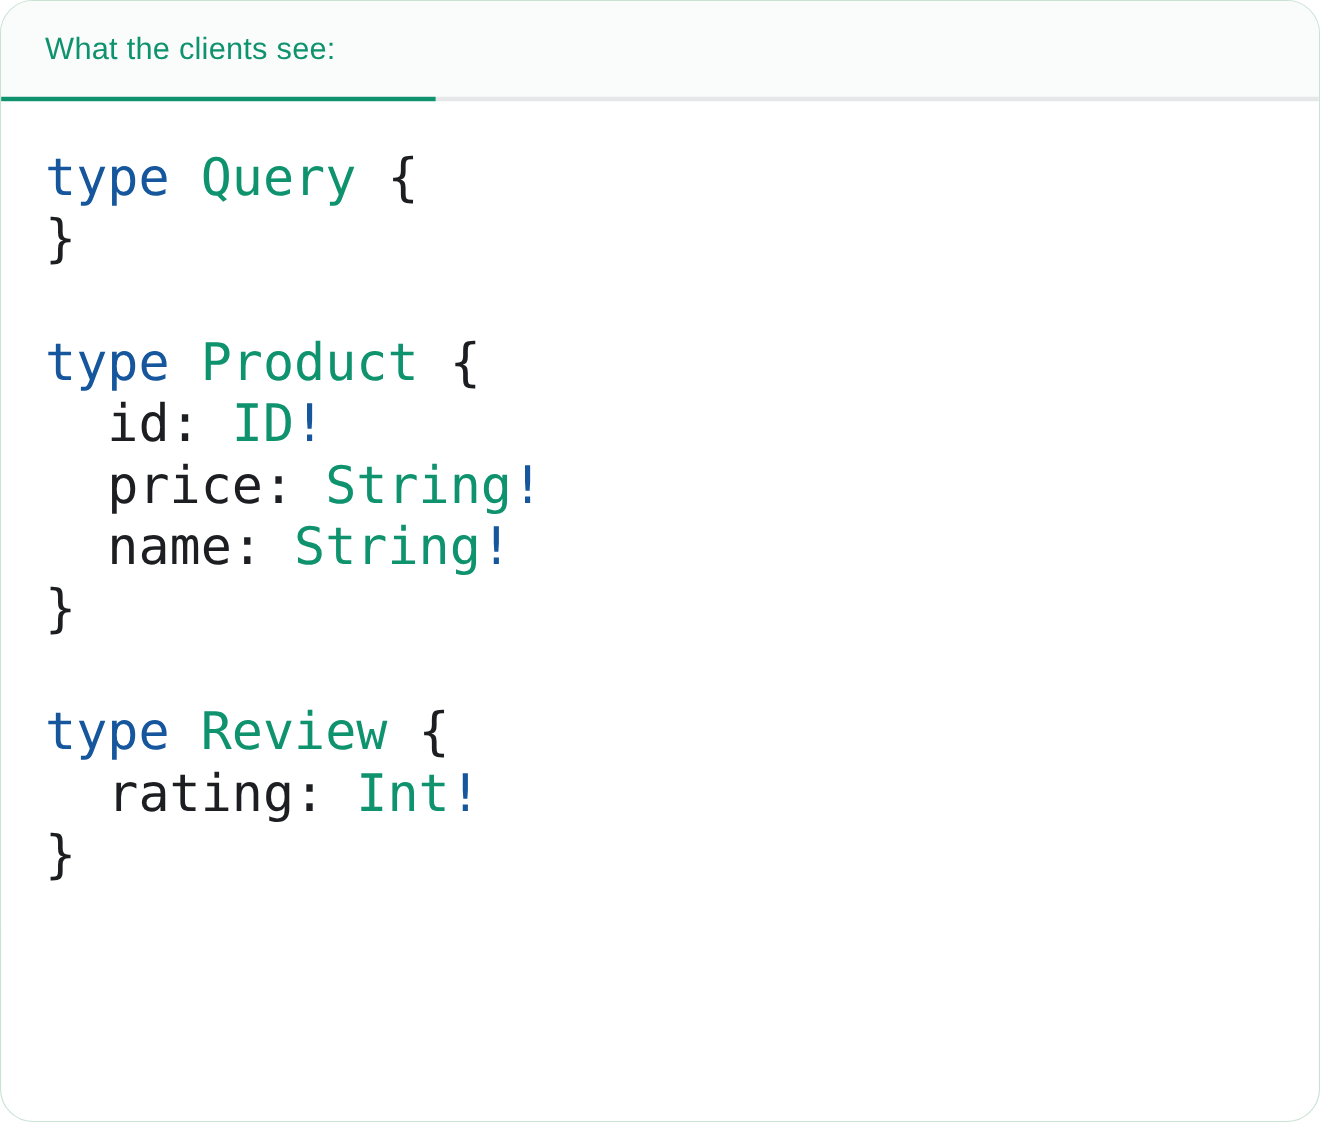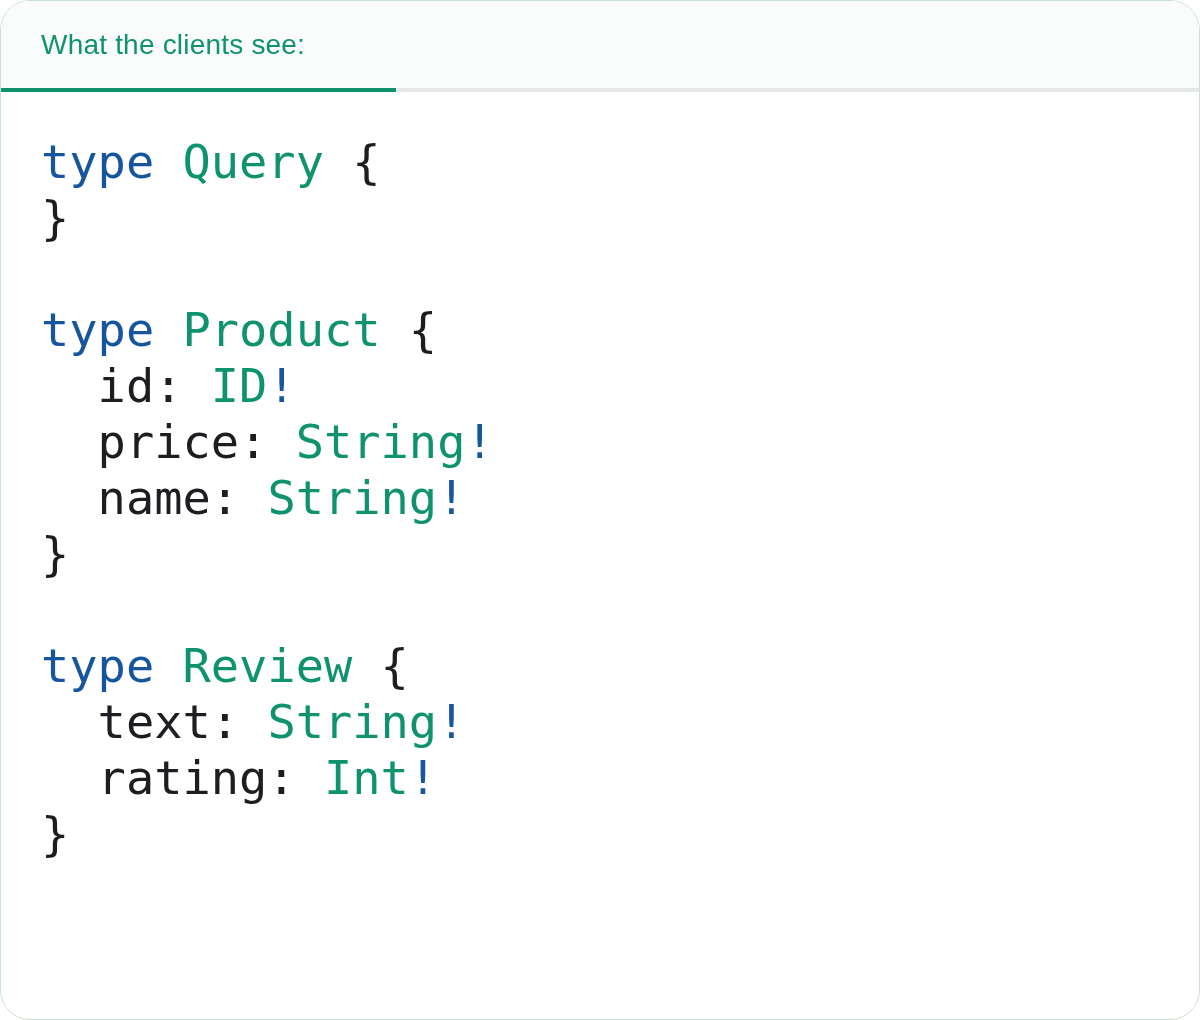--- a/index.html
+++ b/index.html
@@ -82,18 +82,17 @@
         <div class="code-line"><span class="tok-kw">type</span><span class="tok-plain"> </span><span class="tok-type">Query</span><span class="tok-plain"> {</span></div>
         <div class="code-line"><span class="tok-plain">}</span></div>
         <div class="code-line">&nbsp;</div>
         <div class="code-line"><span class="tok-kw">type</span><span class="tok-plain"> </span><span class="tok-type">Product</span><span class="tok-plain"> {</span></div>
         <div class="code-line"><span class="tok-plain">  id: </span><span class="tok-type">ID</span><span class="tok-bang">!</span></div>
         <div class="code-line"><span class="tok-plain">  price: </span><span class="tok-type">String</span><span class="tok-bang">!</span></div>
         <div class="code-line"><span class="tok-plain">  name: </span><span class="tok-type">String</span><span class="tok-bang">!</span></div>
         <div class="code-line"><span class="tok-plain">}</span></div>
         <div class="code-line">&nbsp;</div>
         <div class="code-line"><span class="tok-kw">type</span><span class="tok-plain"> </span><span class="tok-type">Review</span><span class="tok-plain"> {</span></div>
-        <div class="code-line"><span class="tok-plain">  text: </span><span class="tok-type">String</span><span class="tok-bang">!</span></div>
         <div class="code-line"><span class="tok-plain">  rating: </span><span class="tok-type">Int</span><span class="tok-bang">!</span></div>
         <div class="code-line"><span class="tok-plain">}</span></div>
       </div>
   </div>
 </div>
 
 </body></html>

